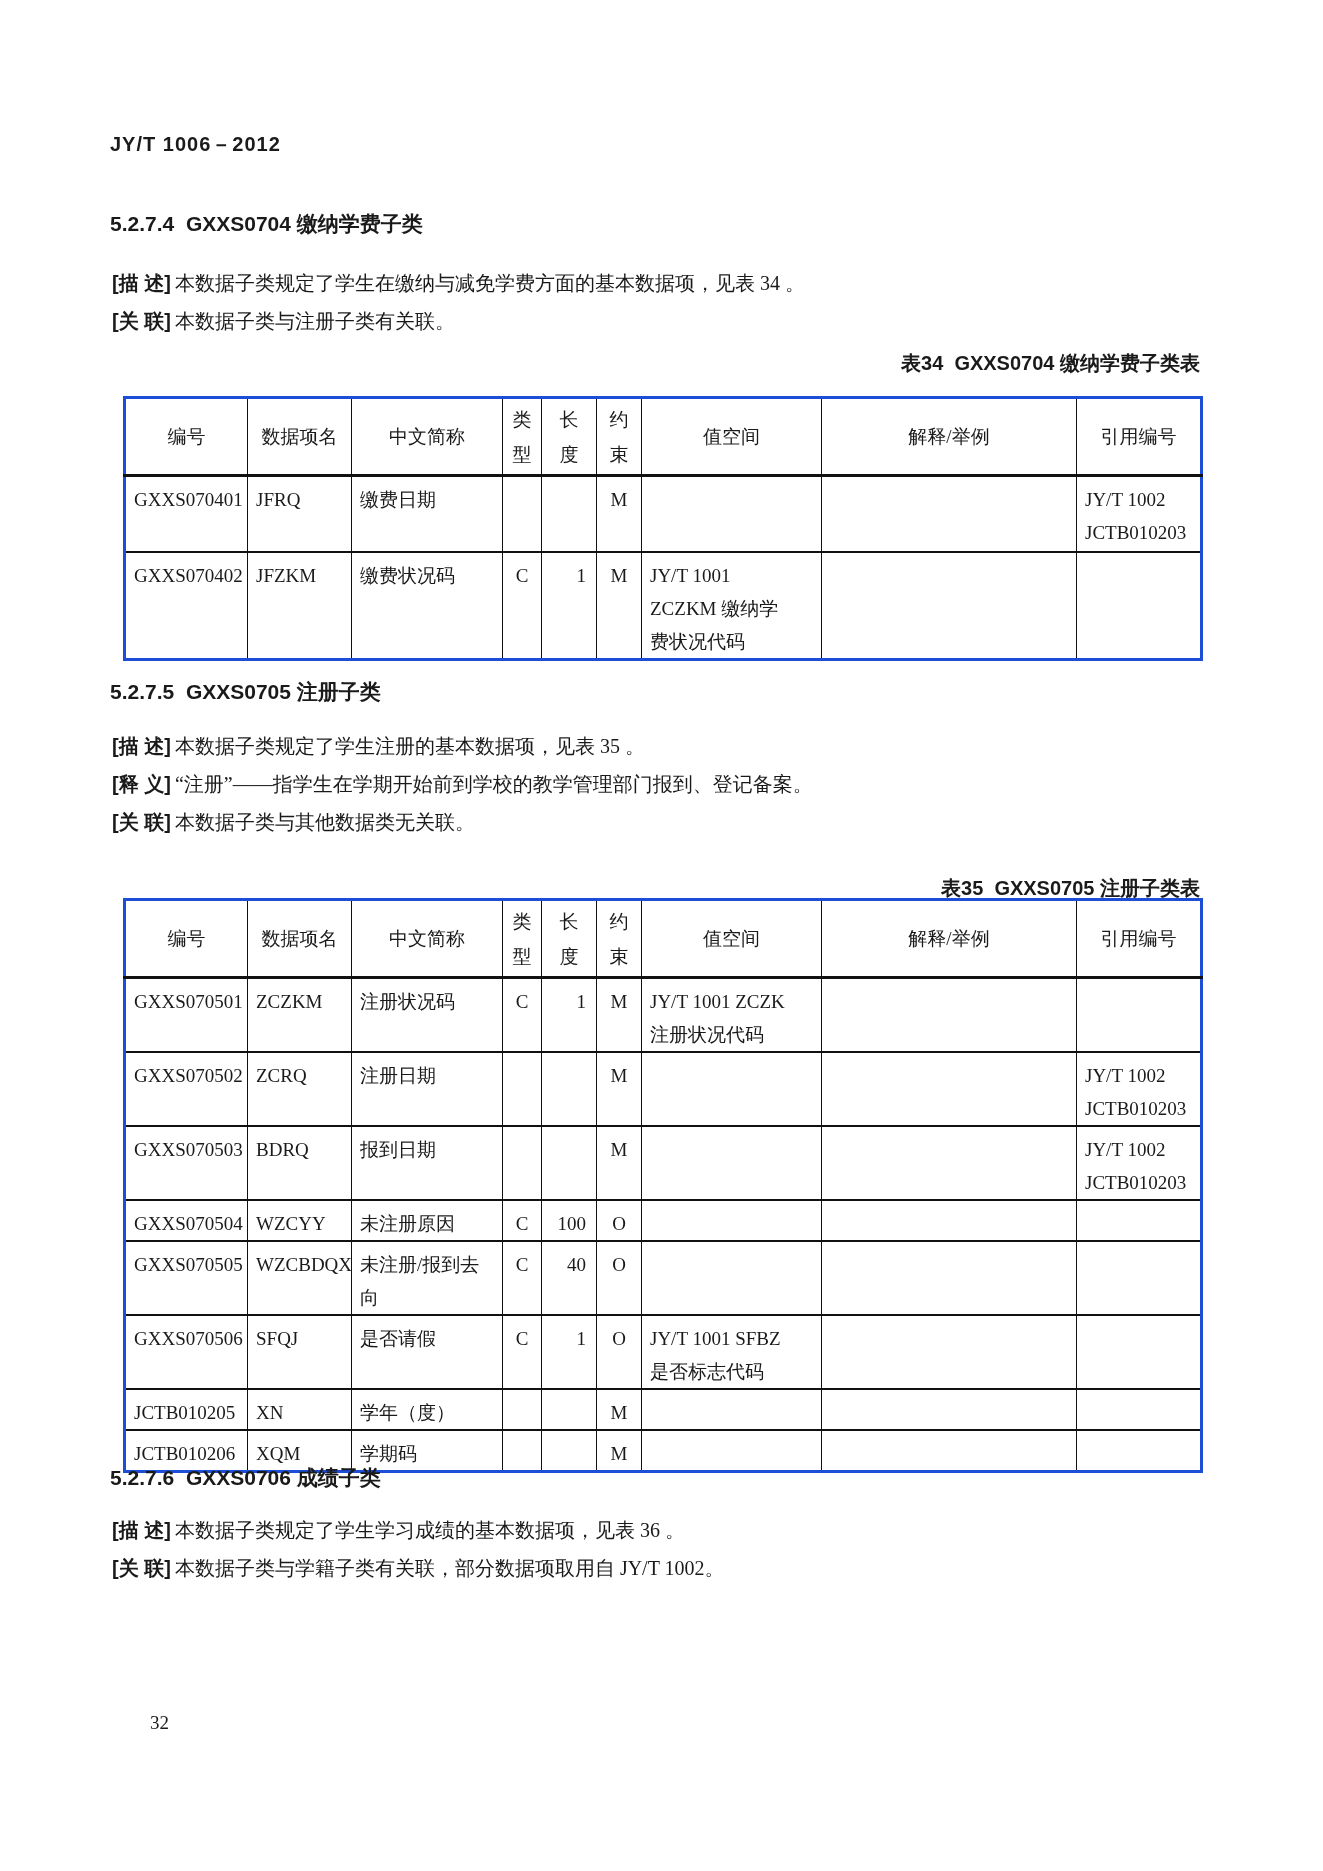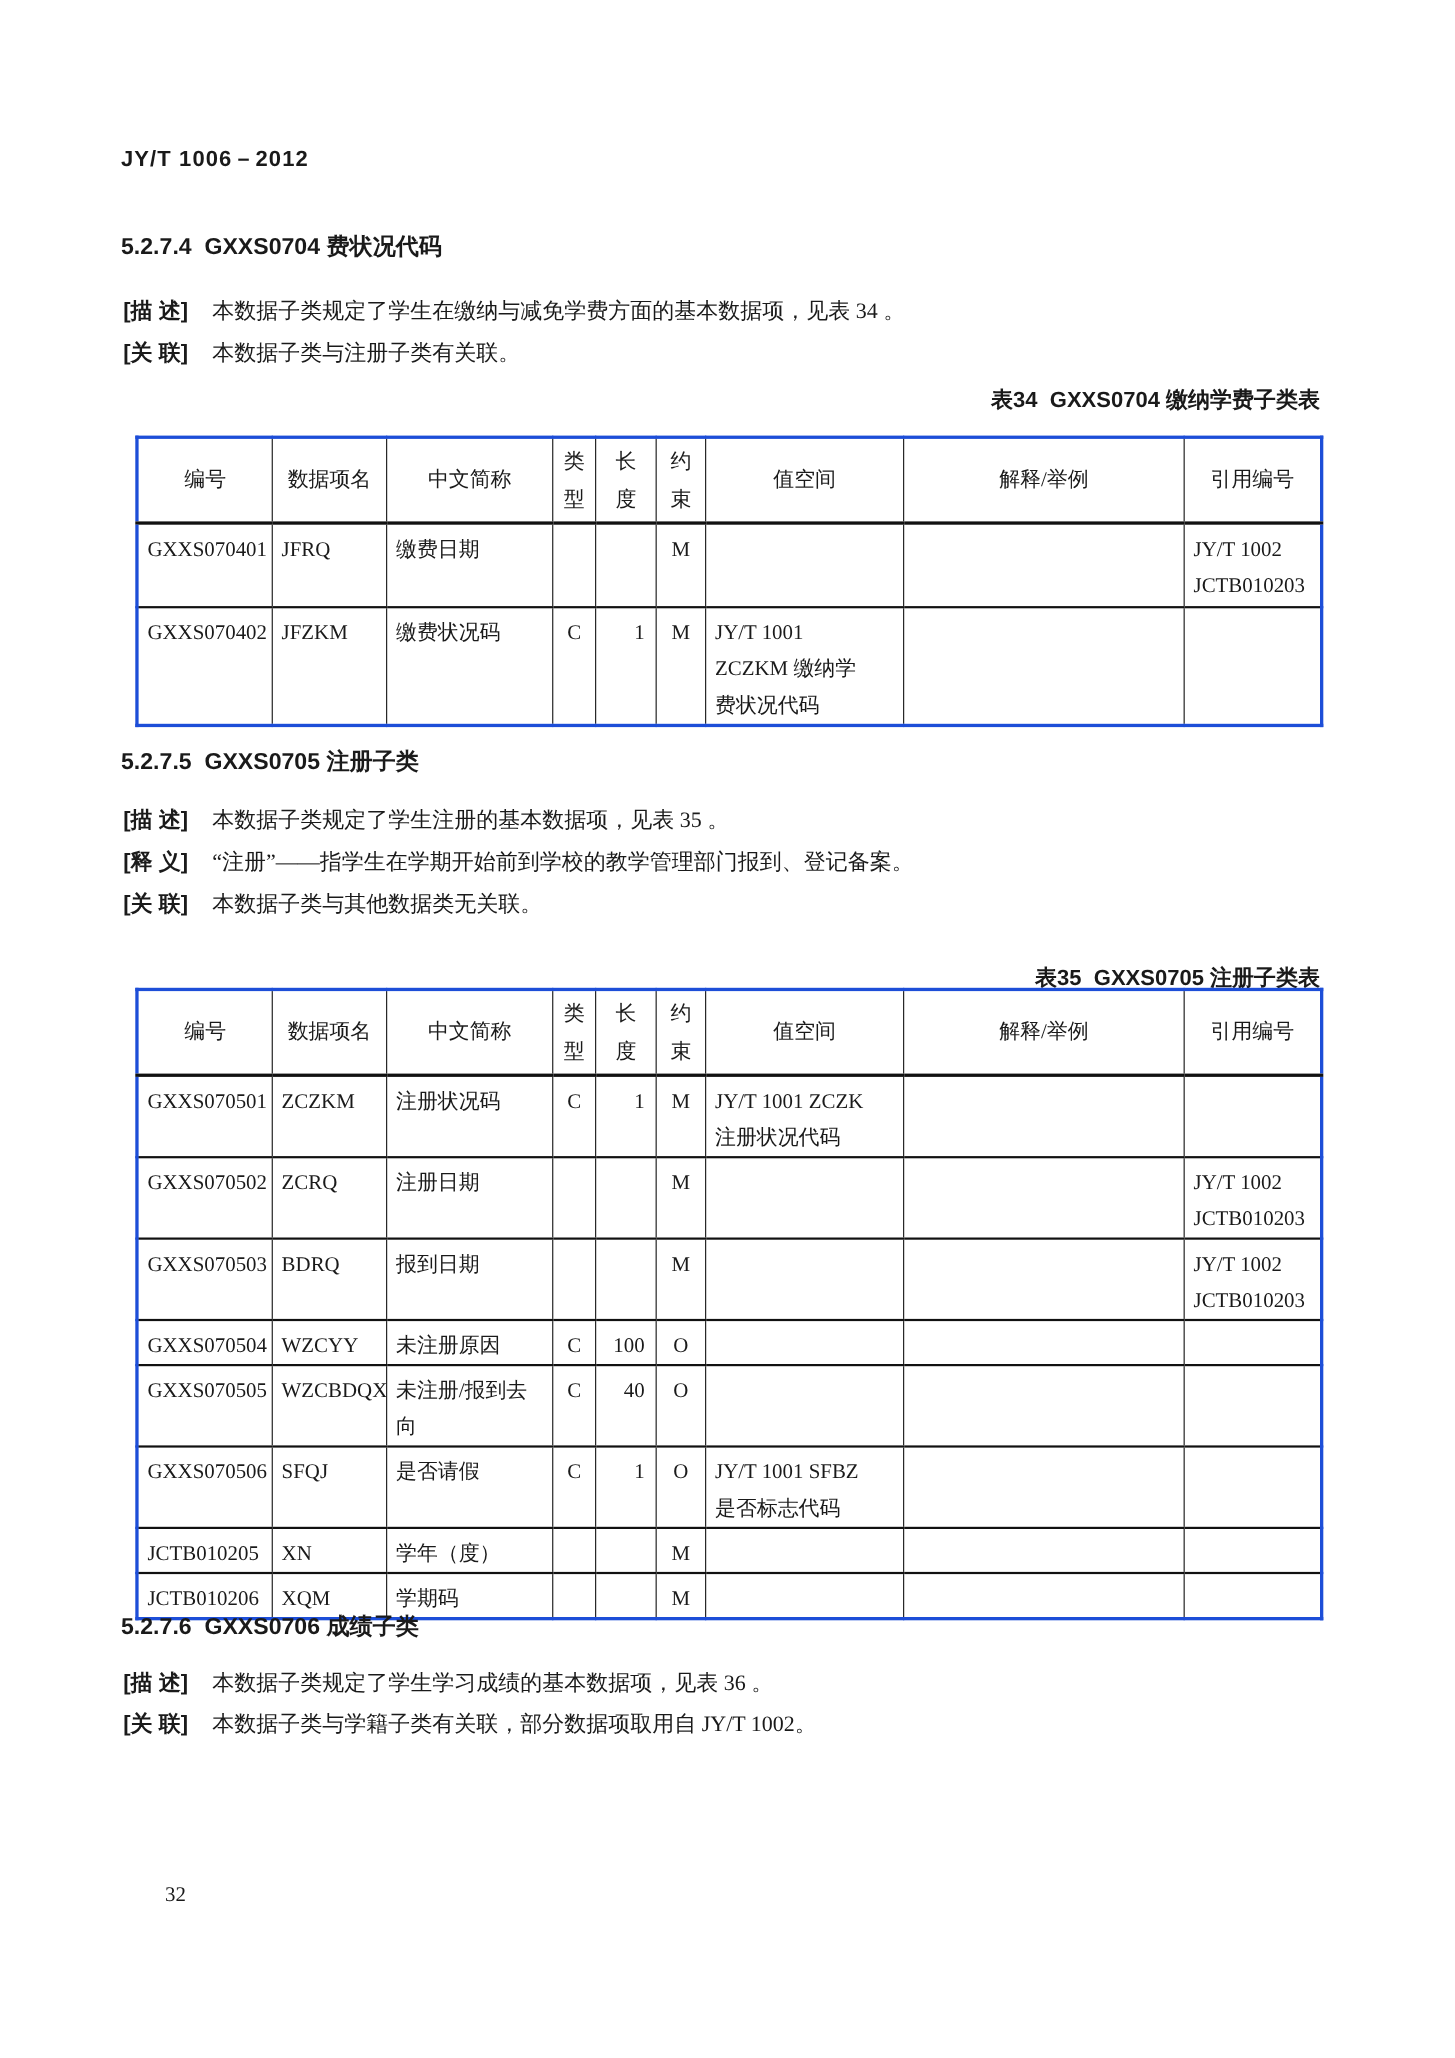--- a/index.html
+++ b/index.html
@@ -15,21 +15,21 @@
   }
   .sec-heading{
     position:absolute;left:110px;
     font-family:"Liberation Sans","DejaVu Sans",sans-serif;
     font-size:21px;font-weight:700;white-space:pre-wrap;
   }
   .paras{position:absolute;left:112px;}
   .para{line-height:37px;white-space:pre-wrap;}
   .plabel{
     font-family:"Liberation Sans","DejaVu Sans",sans-serif;
-    font-weight:700;font-size:20px;margin-right:22px;
+    font-weight:700;font-size:20px;margin-right:4px;
   }
   .ptext{font-size:20px;}
   .tcaption{
     position:absolute;left:123px;width:1077px;text-align:right;
     font-family:"Liberation Sans","DejaVu Sans",sans-serif;
     font-size:20px;font-weight:700;white-space:pre-wrap;
   }
   table.dtable{
     position:absolute;left:123px;width:1077px;
     border-collapse:collapse;table-layout:fixed;
@@ -59,21 +59,21 @@
   tr.h36{height:36px}
   .page-number{position:absolute;left:150px;top:1712px;font-size:19px;}
 </style>
 </head>
 <body>
 
 <div class="page">
 
   <div class="doc-number">JY/T 1006－2012</div>
 
-  <div class="sec-heading" style="top:210px;">5.2.7.4  GXXS0704 费状况代码</div>
+  <div class="sec-heading" style="top:210px;">5.2.7.4  GXXS0704 缴纳学费子类</div>
   <div class="paras" style="top:265px;">
     <div class="para"><span class="plabel">[描 述]</span><span class="ptext">本数据子类规定了学生在缴纳与减免学费方面的基本数据项，见表 34 。</span></div>
     <div class="para"><span class="plabel">[关 联]</span><span class="ptext">本数据子类与注册子类有关联。</span></div>
   </div>
   <div class="tcaption" style="top:350px;">表34  GXXS0704 缴纳学费子类表</div>
 
   <table class="dtable" style="top:396px;">
     <colgroup>
       <col style="width:123px">
         <col style="width:104px">

